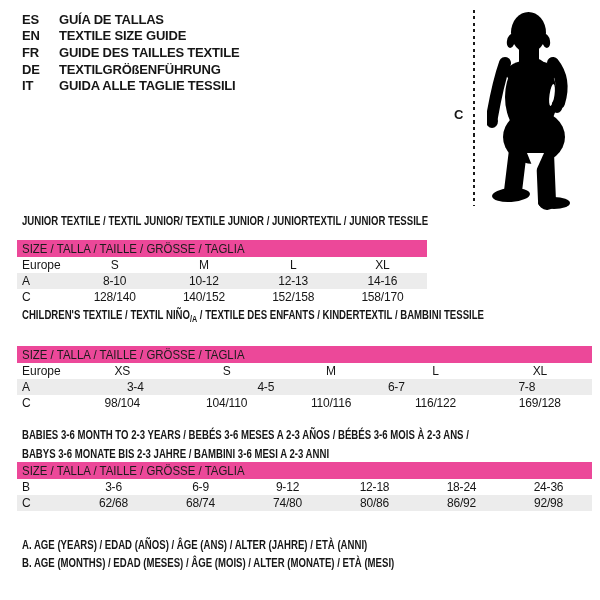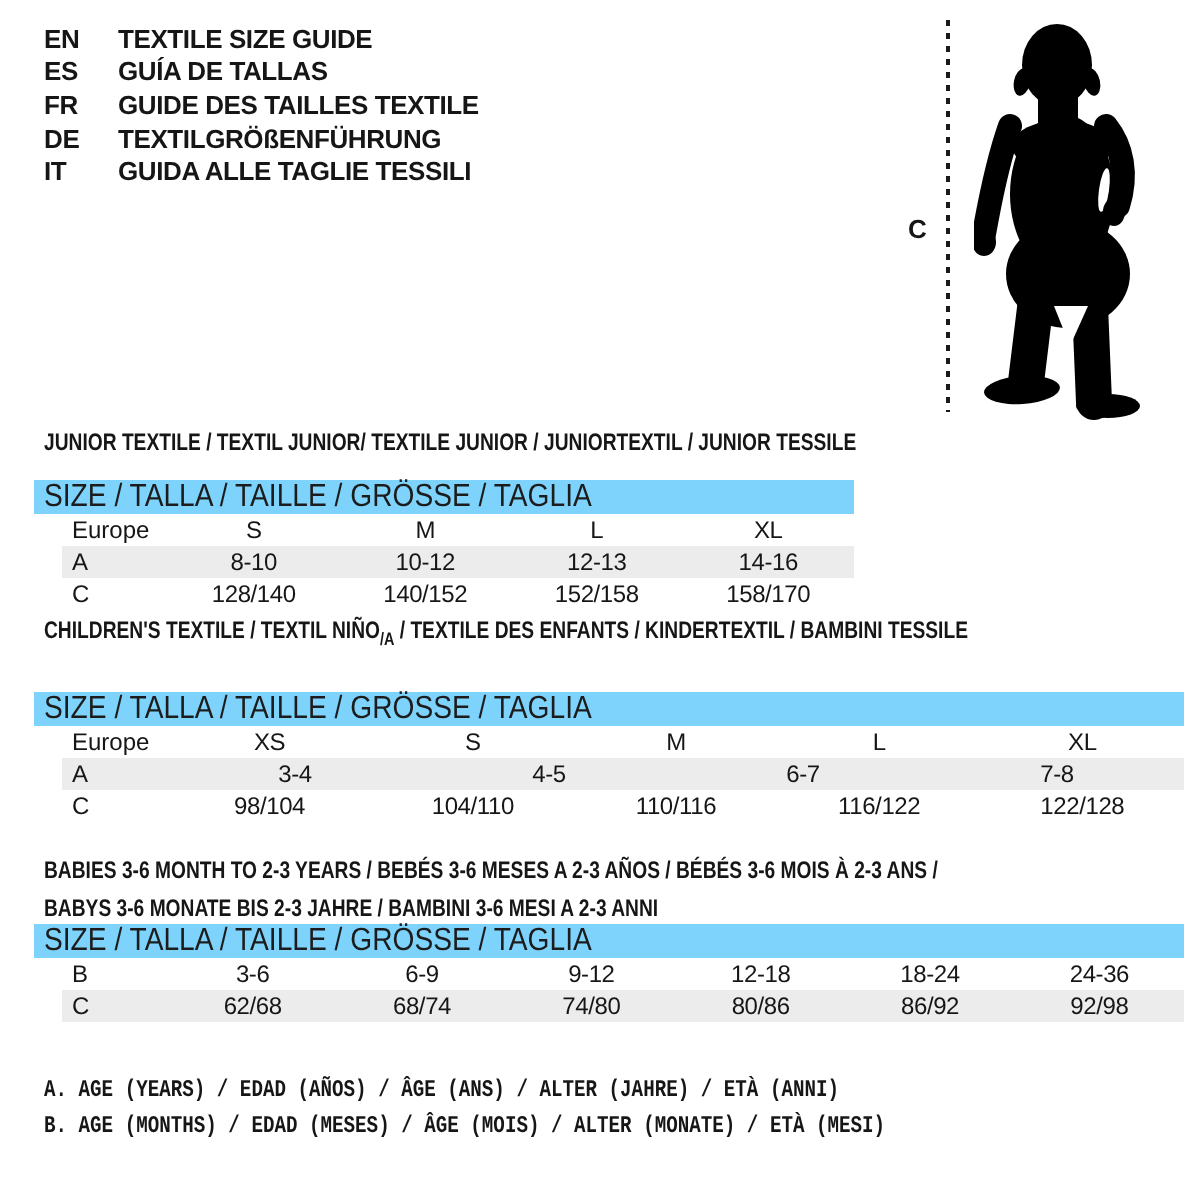--- a/index.html
+++ b/index.html
@@ -34,53 +34,53 @@
   
   .tbl-title {
     position: absolute; left: 22px;
     font-size: 12px; font-weight: bold; white-space: nowrap;
   }
   .cond { display: inline-block; transform: scaleX(0.80); transform-origin: 0 50%; white-space: nowrap; }
   .cond88 { display: inline-block; transform: scaleX(0.88); transform-origin: 0 50%; white-space: nowrap; }
 
   .tbl { position: absolute; left: 17px; }
   .tbl-head {
-    height: 17px; line-height: 17px; background: #7dd3fc;
-    padding-left: 5px; font-size: 16px; color: #1c1c1c;
-  }
-  .trow { display: flex; height: 16px; line-height: 16px; font-size: 12px; margin-left: 14px; }
+    height: 17px; line-height: 17px; background: #ec4899;
+    padding-left: 5px; font-size: 13px; color: #1c1c1c;
+  }
+  .trow { display: flex; height: 16px; line-height: 16px; font-size: 12px; }
   .trow.shaded { background: #ececec; }
   .tlabel { width: 53px; padding-left: 5px; text-align: left; }
   .tcell { flex: 1 1 0; text-align: center; letter-spacing: -0.2px; }
 
   .t1 { width: 410px; top: 240px; }
   .t1-title { top: 214px; }
   .t2 { width: 575px; top: 346px; }
   .t2-title { top: 308px; }
   .t3 { width: 575px; top: 462px; }
   .t3-title { top: 426px; line-height: 18.5px; }
   .t2-title sub { font-size: 9px; }
 
   
   .footnotes { position: absolute; left: 22px; top: 536px; }
-  .footnote { height: 18px; line-height: 18px; font-size: 12px; font-weight: bold; white-space: nowrap; font-family: Liberation Mono, monospace; }
+  .footnote { height: 18px; line-height: 18px; font-size: 12px; font-weight: bold; white-space: nowrap; }
 </style>
 </head>
 <body>
 
 <div class="canvas">
 
   <section class="langs">
     <div class="lang-row">
+      <span class="lang-code">ES</span>
+      <span class="lang-label">GUÍA DE TALLAS</span>
+    </div>
+    <div class="lang-row">
       <span class="lang-code">EN</span>
       <span class="lang-label">TEXTILE SIZE GUIDE</span>
-    </div>
-    <div class="lang-row">
-      <span class="lang-code">ES</span>
-      <span class="lang-label">GUÍA DE TALLAS</span>
     </div>
     <div class="lang-row">
       <span class="lang-code">FR</span>
       <span class="lang-label">GUIDE DES TAILLES TEXTILE</span>
     </div>
     <div class="lang-row">
       <span class="lang-code">DE</span>
       <span class="lang-label">TEXTILGRÖßENFÜHRUNG</span>
     </div>
     <div class="lang-row">
@@ -174,21 +174,21 @@
       <span class="tcell">4-5</span>
       <span class="tcell">6-7</span>
       <span class="tcell">7-8</span>
     </div>
     <div class="trow">
       <span class="tlabel">C</span>
       <span class="tcell">98/104</span>
       <span class="tcell">104/110</span>
       <span class="tcell">110/116</span>
       <span class="tcell">116/122</span>
-      <span class="tcell">122/128</span>
+      <span class="tcell">169/128</span>
     </div>
   </div>
 
   <h2 class="tbl-title t3-title">
     <span class="cond">BABIES 3-6 MONTH TO 2-3 YEARS / BEBÉS 3-6 MESES A 2-3 AÑOS / BÉBÉS 3-6 MOIS À 2-3 ANS /</span><br>
     <span class="cond">BABYS 3-6 MONATE BIS 2-3 JAHRE / BAMBINI 3-6 MESI A 2-3 ANNI</span>
   </h2>
   <div class="tbl t3">
     <div class="tbl-head">
       <span class="cond88">SIZE / TALLA / TAILLE / GRÖSSE / TAGLIA</span>

